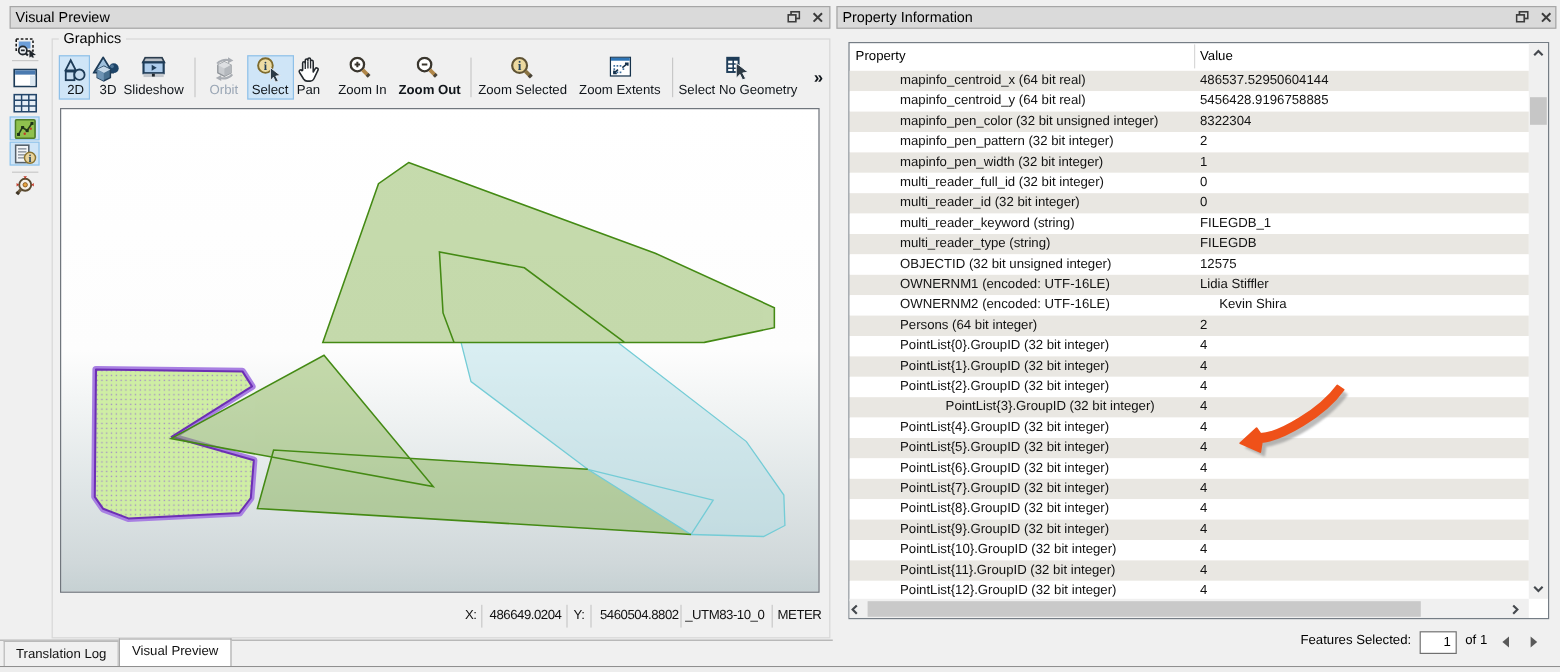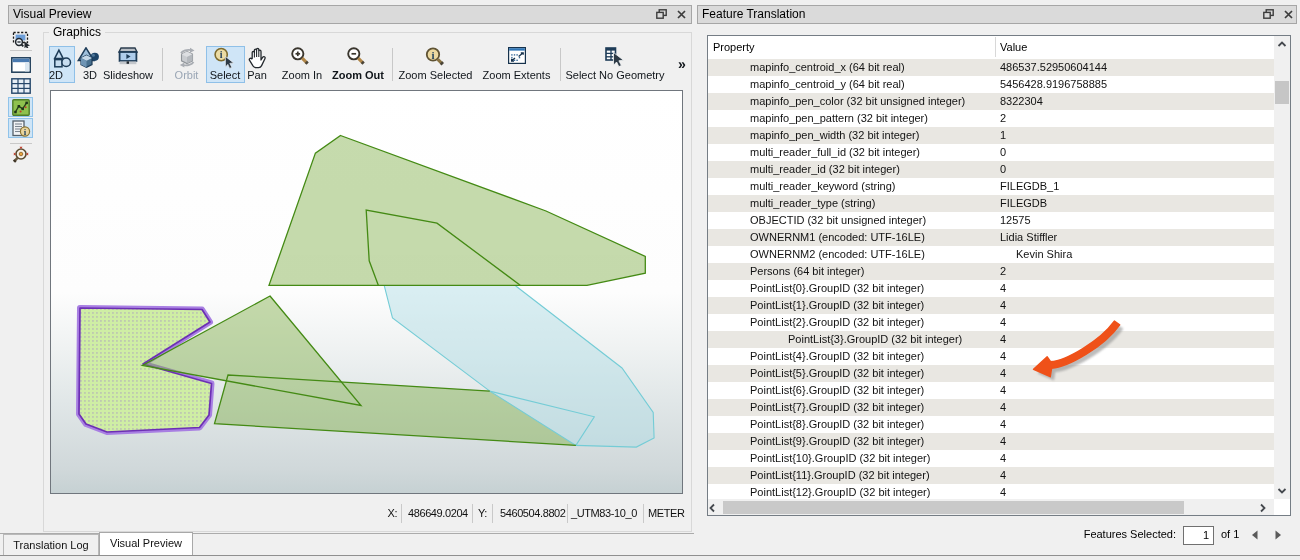--- a/index.html
+++ b/index.html
@@ -72,21 +72,21 @@
 
 <div style="position:absolute;left:42.5px;top:31.5px;width:649.5px;height:500px;border:1px solid #d8d8d8;"></div>
 <div style="position:absolute;left:49px;top:25px;background:#f0f0f0;padding:0 4px;font-size:12px;color:#000;">Graphics</div>
 
 <div style="position:absolute;left:49.0px;top:46px;width:26px;height:37px;background:#cfe5f7;border:1px solid #8fc0e8;box-sizing:border-box;"></div>
 <div style="position:absolute;left:49.0px;top:47px;width:26px;height:22px;text-align:center;"><svg width="26" height="22" viewBox="0 0 26 22">
 <polygon points="9.9,3.2 14.2,11.6 5.6,11.6" fill="#c7ddf0" stroke="#1e3c58" stroke-width="1.5"></polygon>
 <rect x="5.8" y="12.6" width="7.2" height="7.2" fill="#c7ddf0" stroke="#1e3c58" stroke-width="1.5"></rect>
 <circle cx="17.2" cy="15.2" r="4.3" fill="#c7ddf0" stroke="#1e3c58" stroke-width="1.5"></circle>
 </svg></div>
-<div style="position:absolute;left:49.0px;top:69px;width:21px;text-align:left;font-size:11px;color:#10151a;">2D</div>
+<div style="position:absolute;left:49.0px;top:69px;width:21px;text-align:right;font-size:11px;color:#10151a;">2D</div>
 <div style="position:absolute;left:77.0px;top:46px;width:26px;height:37px;box-sizing:border-box;"></div>
 <div style="position:absolute;left:77.0px;top:47px;width:26px;height:22px;text-align:center;"><svg width="26" height="22" viewBox="0 0 26 22">
 <polygon points="9,0.8 16.8,13.6 1.2,13.6" fill="#9fc0dc" stroke="#1e3c58" stroke-width="1.5"></polygon>
 <circle cx="17.8" cy="9.8" r="4.1" fill="#1d4468"></circle>
 <circle cx="16.4" cy="8.3" r="1.5" fill="#4e7698"></circle>
 <polygon points="9.5,8.2 15,11 15,17.6 9.5,20.4 4,17.6 4,11" fill="#48708f" stroke="#1e3c58" stroke-width="1.2"></polygon>
 <polygon points="9.5,8.2 15,11 9.5,13.8 4,11" fill="#c5d8e8"></polygon>
 <polygon points="4,11 9.5,13.8 9.5,20.4 4,17.6" fill="#6e94b4"></polygon>
 </svg></div>
 <div style="position:absolute;left:77.0px;top:69px;width:26px;text-align:center;font-size:11px;color:#10151a;">3D</div>
@@ -232,21 +232,21 @@
 <div style="position:absolute;left:492px;top:504px;width:1px;height:19px;background:#c9c9c9;"></div>
 <div style="position:absolute;left:566.5px;top:504px;width:1px;height:19px;background:#c9c9c9;"></div>
 <div style="position:absolute;left:643px;top:504px;width:1px;height:19px;background:#c9c9c9;"></div>
 
 <div style="position:absolute;left:0;top:532.5px;width:694px;height:1px;background:#ababab;"></div>
 <div style="position:absolute;left:3px;top:534px;width:96px;height:21px;background:#f0f0f0;border:1px solid #b9b9b9;border-bottom:none;font-size:11px;text-align:center;line-height:20px;color:#111;">Translation Log</div>
 <div style="position:absolute;left:99px;top:532px;width:94px;height:23px;background:#ffffff;border:1px solid #a8a8a8;border-bottom:none;font-size:11px;text-align:center;line-height:21px;color:#111;">Visual Preview</div>
 <div style="position:absolute;left:0;top:554.5px;width:1300px;height:1px;background:#8f8f8f;"></div>
 <div style="position:absolute;left:0;top:555.5px;width:1300px;height:4.5px;background:#ededed;"></div>
 
-<div class="ttl" style="left:697px;top:5px;width:600px;">Feature Translation</div>
+<div class="ttl" style="left:697px;top:5px;width:600px;">Property Information</div>
 <svg width="11" height="10" viewBox="0 0 11 10" style="position:absolute;left:1263px;top:9px;">
 <rect x="3.2" y="0.8" width="7" height="5.6" fill="none" stroke="#3c3c3c" stroke-width="1.4"></rect>
 <rect x="0.8" y="3.4" width="6.4" height="5.8" fill="#dadada" stroke="#3c3c3c" stroke-width="1.4"></rect>
 </svg>
 <svg width="9" height="9" viewBox="0 0 9 9" style="position:absolute;left:1284px;top:10px;">
 <path d="M1,1 L8,8 M8,1 L1,8" stroke="#3c3c3c" stroke-width="1.7"></path>
 </svg>
 
 <div style="position:absolute;left:707px;top:35px;width:583.5px;height:480.5px;border:1px solid #757d85;background:#ffffff;"></div>
 <div style="position:absolute;left:713px;top:37px;height:21px;line-height:21px;font-size:11px;color:#000;">Property</div>

